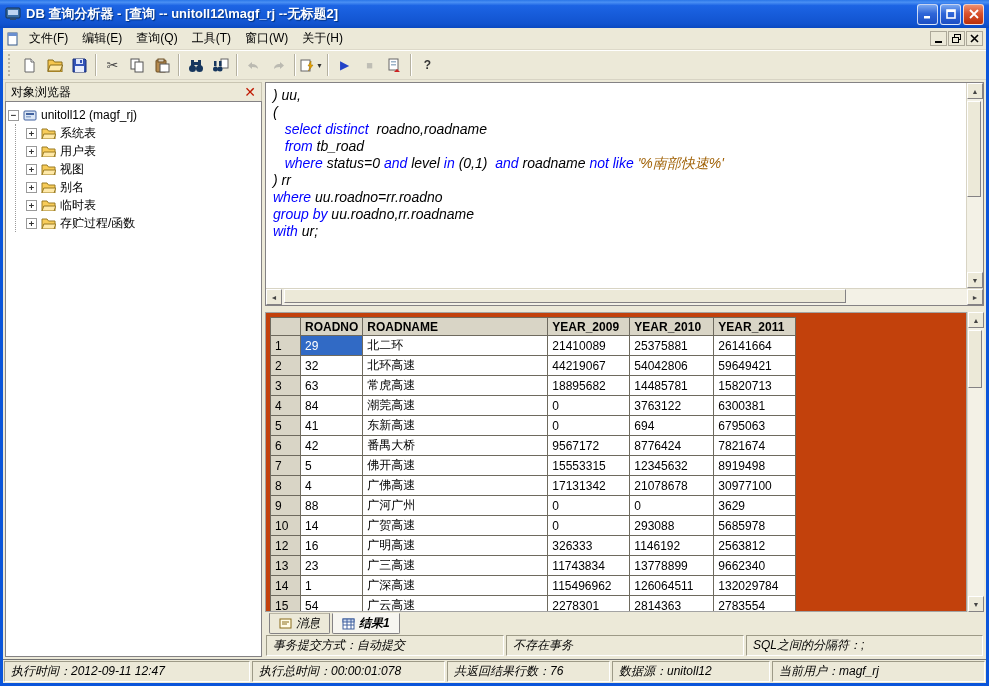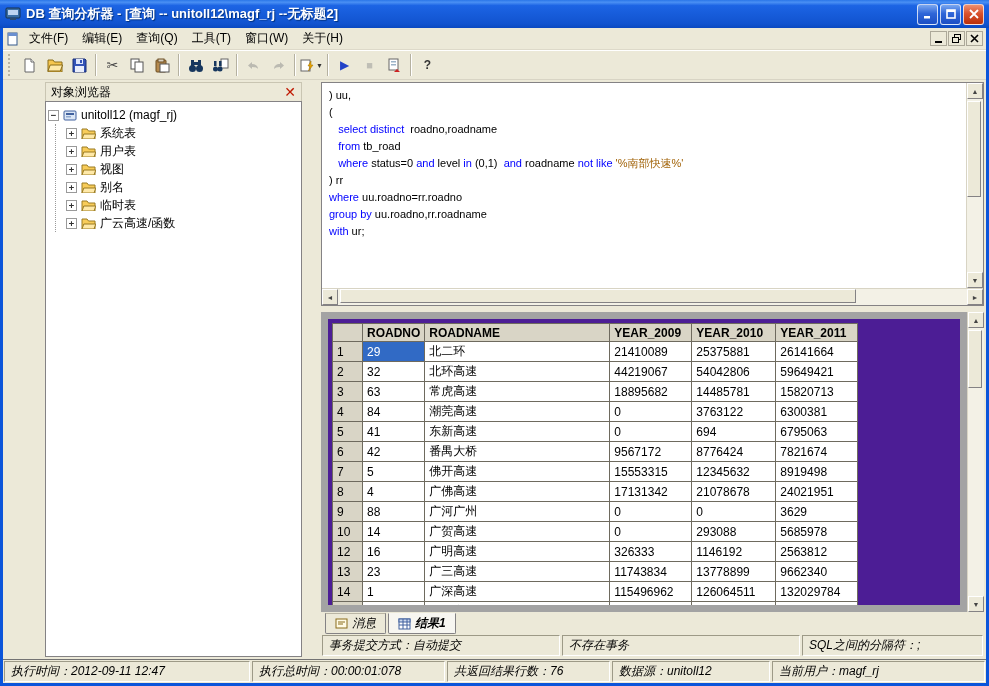--- a/index.html
+++ b/index.html
@@ -18,43 +18,43 @@
 .mdi-btns{margin-left:auto;display:flex;gap:1px;}
 .mdibtn{width:17px;height:15px;background:#ece9d8;border:1px solid #aca899;display:flex;align-items:center;justify-content:center;padding:0;}
 .toolbar{height:30px;flex:0 0 30px;display:flex;align-items:center;padding:2px 3px;background:#ece9d8;border-top:1px solid #fff;border-bottom:1px solid #d8d4c4;}
 .grip{width:4px;height:22px;border-left:2px dotted #b8b4a4;margin:0 5px 0 2px;}
 .tb-btn{width:25px;height:25px;background:transparent;border:1px solid transparent;display:flex;align-items:center;justify-content:center;gap:1px;padding:0;}
 .tb-btn.disabled{opacity:.5;filter:grayscale(1);}
 .tb-ic{display:inline-flex;align-items:center;justify-content:center;}
 .tb-sep{width:0;height:22px;border-left:1px solid #b5b1a0;border-right:1px solid #fff;margin:0 3px;}
 .dd{font-size:7px;color:#333;}
 .uni{font-size:14px;line-height:1;}
-.client{flex:1;display:flex;gap:19px;padding:2px;min-height:0;background:#ece9d8;margin-left:40px;}
+.client{flex:1;display:flex;gap:3px;padding:2px;min-height:0;background:#ece9d8;}
 .left-panel{flex:0 0 257px;display:flex;flex-direction:column;min-height:0;}
 .panel-header{height:19px;flex:0 0 19px;display:flex;align-items:center;padding:0 5px;font-size:12px;background:#ece9d8;border:1px solid #c9c5b2;border-bottom:none;}
 .panel-close{margin-left:auto;color:#c01800;font-weight:bold;font-size:14px;background:none;border:none;line-height:1;}
 .tree-box{flex:1;background:#fff;border:1px solid #848284;padding:4px 2px;font-size:12px;overflow:hidden;}
 .tree-row{display:flex;align-items:center;gap:4px;height:18px;white-space:nowrap;cursor:default;}
 .exp{width:11px;height:11px;flex:0 0 11px;border:1px solid #9a9a9a;background:#fff;font:bold 9px/9px "DejaVu Sans Mono",monospace;color:#333;display:inline-flex;align-items:center;justify-content:center;}
 .tree-children{margin-left:7px;padding-left:10px;border-left:1px dotted #9a9a9a;}
 .right-child{flex:1;display:flex;flex-direction:column;min-width:0;min-height:0;}
 .editor-block{flex:0 0 224px;display:flex;flex-direction:column;border:1px solid #848284;background:#fff;}
 .editor-row{flex:1;display:flex;min-height:0;}
 .editor-text{flex:1;padding:4px 7px;overflow:hidden;cursor:text;}
-.code-line{white-space:pre;font-size:11px;line-height:17px;color:#000;}
+.code-line{white-space:pre;font-size:14px;line-height:17px;color:#000;font-style:italic;}
 .kw{color:#0000ff;}
 .str{color:#a16207;}
 .vscroll{flex:0 0 16px;display:flex;flex-direction:column;background:#f3f1e6;border-left:1px solid #d8d4c4;}
 .hscroll{flex:0 0 16px;display:flex;background:#f3f1e6;border-top:1px solid #d8d4c4;}
 .sb-btn{width:16px;height:16px;flex:0 0 16px;background:#ece9d8;border:1px solid;border-color:#fff #848284 #848284 #fff;font-size:7px;color:#444;display:flex;align-items:center;justify-content:center;padding:0;}
 .sb-track{flex:1;position:relative;}
 .sb-thumb{position:absolute;background:#ece9d8;border:1px solid;border-color:#fff #848284 #848284 #fff;}
 .splitter{flex:0 0 6px;}
 .results-block{flex:1;display:flex;min-height:0;}
-.results-canvas{flex:1;background:#4c1d95;border:7px solid #a3a3a3;overflow:hidden;padding:4px 0 16px 4px;}
+.results-canvas{flex:1;background:#c2410c;border:1px solid #a3a3a3;overflow:hidden;padding:4px 0 16px 4px;}
 table.grid{border-collapse:collapse;font-family:"Liberation Mono","DejaVu Sans Mono",monospace;font-size:12px;}
 .grid th,.grid td{border:1px solid #6e6a5e;padding:1px 4px;height:18px;text-align:left;white-space:nowrap;overflow:hidden;}
 .grid thead th{background:#d9d5c6;font-weight:bold;}
 .grid tbody th{background:#d9d5c6;font-weight:normal;}
 .grid td{background:#fff;}
 .grid td.sel{background:#316ac5;color:#fff;}
 .tabsbar{flex:0 0 22px;display:flex;align-items:stretch;gap:2px;padding:1px 0 0 4px;background:#ece9d8;font-size:12px;font-style:italic;}
 .tab{display:flex;align-items:center;gap:4px;padding:0 9px;border:1px solid #848284;border-top:1px solid #b9b5a4;background:#ece9d8;border-radius:0 0 2px 2px;cursor:default;}
 .tab.active{background:#f7f6f1;font-weight:bold;border-top:1px solid #f7f6f1;}
 .statusrow{display:flex;gap:2px;padding:1px;background:#ece9d8;font-size:12px;}
@@ -343,21 +343,21 @@
                   <span>临时表</span>
                 </div>
                 <div class="tree-row">
                   <span class="exp">+</span>
                   <span class="tb-ic">
                     <svg width="15" height="12">
                       <path d="M1 2h5l1.5 2H14v8H1z" fill="#f8cc59" stroke="#9a7b22"></path>
                       <path d="M1 12l1.8-5h12L13 12z" fill="#ffe9a8" stroke="#9a7b22"></path>
                     </svg>
                   </span>
-                  <span>广云高速/函数</span>
+                  <span>存贮过程/函数</span>
                 </div>
               </div>
             </div>
         </div>
       </div>
 
       <div class="right-child">
 
         <div class="editor-block">
           <div class="editor-row">
@@ -468,21 +468,21 @@
                     <td>15553315</td>
                     <td>12345632</td>
                     <td>8919498</td>
                   </tr>
                   <tr>
                     <th>8</th>
                     <td>4</td>
                     <td>广佛高速</td>
                     <td>17131342</td>
                     <td>21078678</td>
-                    <td>24021951</td>
+                    <td>30977100</td>
                   </tr>
                   <tr>
                     <th>9</th>
                     <td>88</td>
                     <td>广河广州</td>
                     <td>0</td>
                     <td>0</td>
                     <td>3629</td>
                   </tr>
                   <tr>

